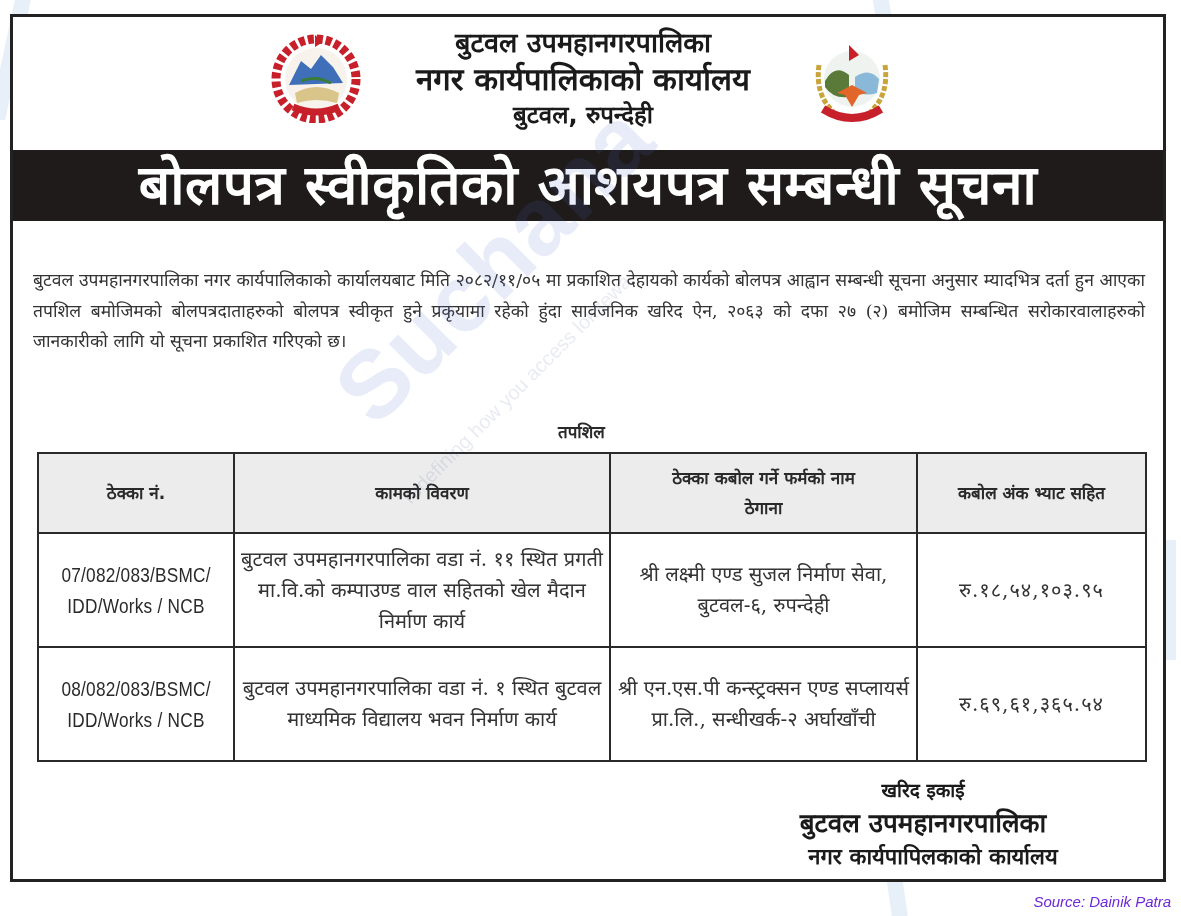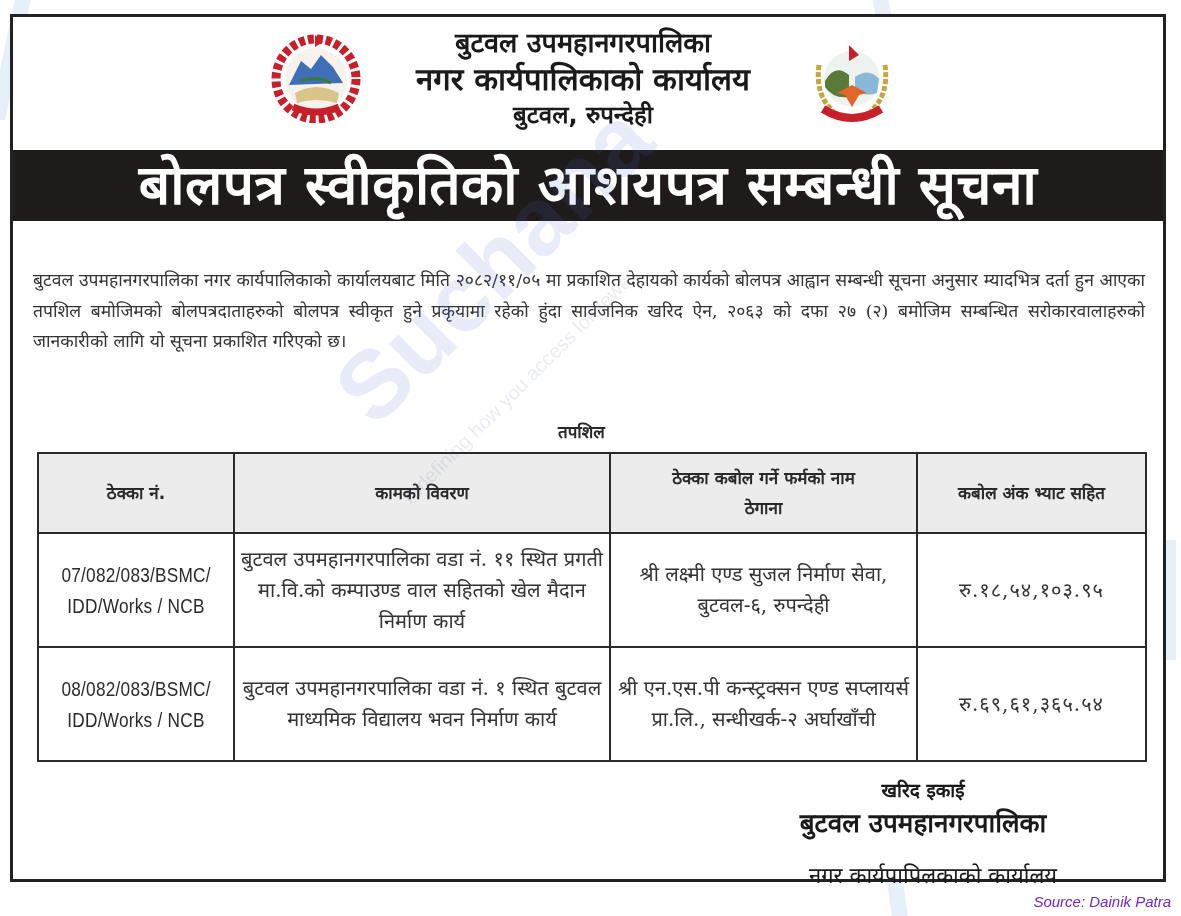--- a/index.html
+++ b/index.html
@@ -175,25 +175,24 @@
       color: #1a1a1a;
     }
     .sign-line2 {
       font-size: 26px;
       font-weight: bold;
       line-height: 36px;
       color: #1a1a1a;
     }
     .sign-line3 {
       font-size: 22px;
-      font-weight: normal;
+      font-weight: bold;
       line-height: 32px;
       color: #1a1a1a;
       margin-left: 20px;
-      margin-top: 19px;
     }
     .source {
       position: absolute;
       right: 10px;
       top: 893px;
       font-family: "Liberation Sans", sans-serif;
       font-style: italic;
       font-size: 15px;
       color: #6d28d9;
     }

